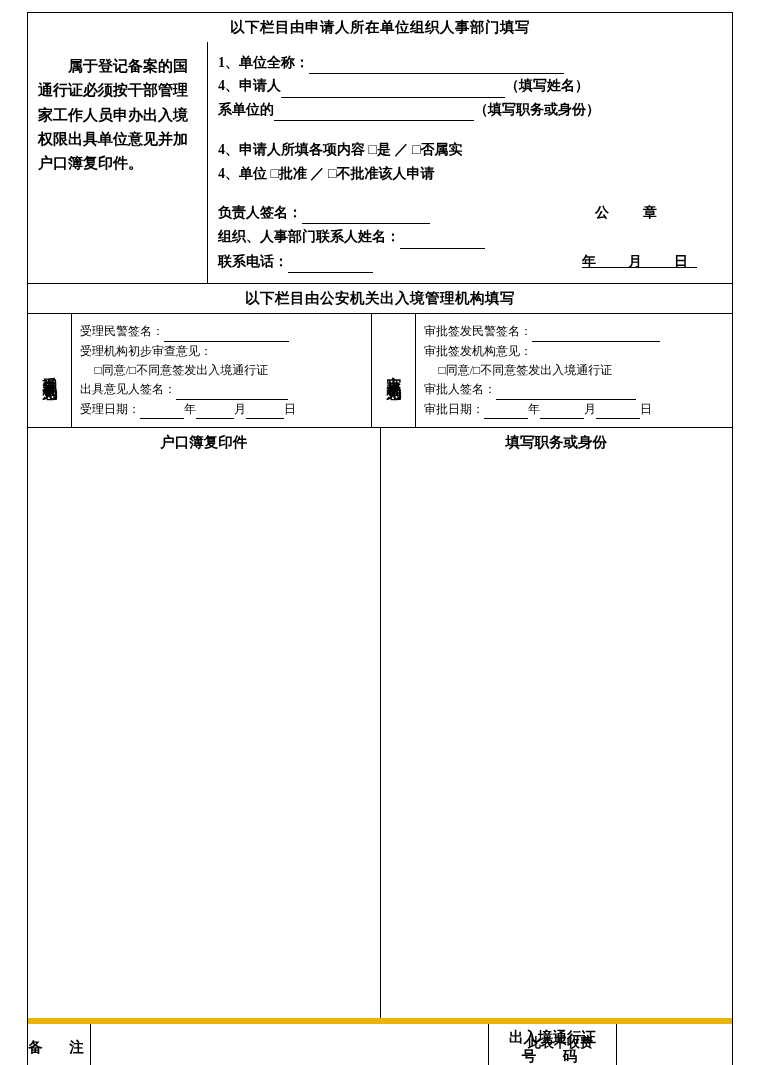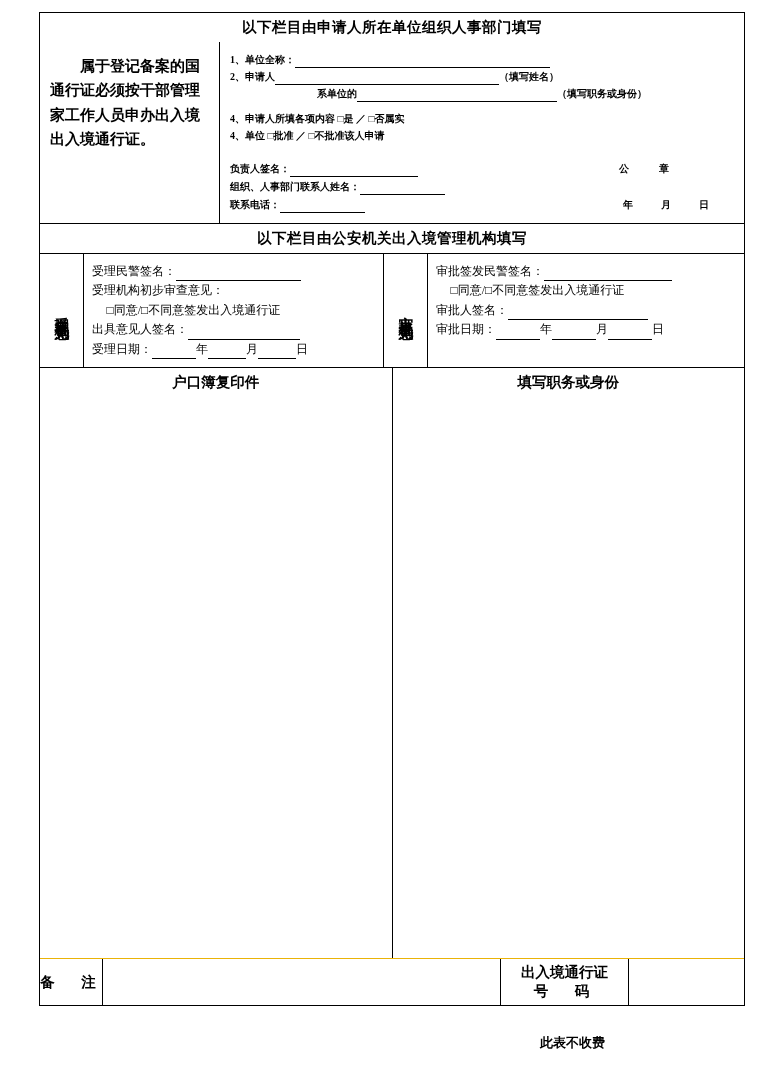--- a/index.html
+++ b/index.html
@@ -10,21 +10,21 @@
   body {
     width: 760px;
     height: 1065px;
     font-family: "Liberation Serif", "DejaVu Serif", serif;
     color: #000;
     position: relative;
     overflow: hidden;
   }
   .page {
     position: absolute;
-    left: 12px; top: 0;
+    left: 0; top: 0;
     width: 620px;
     height: 1065px;
   }
   .form {
     position: absolute;
     left: 27px;
     top: 12px;
     width: 706px;
     border: 1px solid #000;
     box-sizing: border-box;
@@ -50,46 +50,47 @@
     box-sizing: border-box;
     padding: 12px 10px 10px 10px;
     font-size: 15px;
     font-weight: bold;
     line-height: 1.62;
   }
   .sec1-left .indent { text-indent: 2em; }
   .sec1-right {
     flex: 1;
     padding: 10px 10px 8px 10px;
-    font-size: 10px;
+    font-size: 14px;
     font-weight: bold;
     line-height: 1.6;
     box-sizing: border-box;
   }
   .ln {
     display: inline-block;
     border-bottom: 1px solid #000;
     height: 1em;
     vertical-align: bottom;
   }
   .item { margin-bottom: 1px; white-space: nowrap; }
-  .sub { margin-bottom: 9px; white-space: nowrap; text-align: center; }
+  .sub { margin-bottom: 18px; white-space: nowrap; }
   .gap { height: 16px; }
   .sig-line { margin-bottom: 2px; white-space: nowrap; }
   .seal {
     float: right;
     margin-right: 55px;
     letter-spacing: 10px;
     font-weight: bold;
   }
   .ymd {
     float: right;
-    margin-right: 16px;
+    margin-right: 25px;
     font-weight: bold;
     letter-spacing: 9px;
+    text-decoration: underline;
   }
 
   
   .sec2 { display: flex; border-bottom: 1px solid #000; }
   .vlabel {
     width: 44px;
     border-right: 1px solid #000;
     box-sizing: border-box;
     font-size: 14.5px;
     font-weight: bold;
@@ -107,21 +108,21 @@
     font-size: 12px;
     font-weight: normal;
     line-height: 1.62;
     border-right: 1px solid #000;
   }
   .opin.right { border-right: none; width: auto; flex: 1; }
   .opin .l { white-space: nowrap; }
   .opin .ind { text-indent: 1.2em; }
 
   
-  .sec3 { display: flex; border-bottom: 1px solid #eab308; height: 590px; }
+  .sec3 { display: flex; border-bottom: 6px solid #eab308; height: 590px; }
   .copy {
     flex: 1;
     box-sizing: border-box;
     text-align: center;
     padding-top: 5px;
     font-size: 14.5px;
     font-weight: bold;
   }
   .copy.left { border-right: 1px solid #000; }
 
@@ -176,28 +177,29 @@
 
   <div class="form">
 
     <div class="band">以下栏目由申请人所在单位组织人事部门填写</div>
 
     <div class="sec1">
       <div class="sec1-left">
         <div class="indent">属于登记备案的国</div>
         <div>通行证必须按干部管理</div>
         <div>家工作人员申办出入境</div>
-        <div>出入境通行证。</div>
+        <div>权限出具单位意见并加</div>
+        <div>户口簿复印件。</div>
       </div>
       <div class="sec1-right">
         <div class="item">
           <span>1、单位全称：</span><span class="ln" style="width:255px"></span>
         </div>
         <div class="item">
-          <span>2、申请人</span><span class="ln" style="width:224px"></span><span>（填写姓名）</span>
+          <span>4、申请人</span><span class="ln" style="width:224px"></span><span>（填写姓名）</span>
         </div>
         <div class="sub">
           <span>系单位的</span><span class="ln" style="width:200px"></span><span>（填写职务或身份）</span>
         </div>
         <div class="item">4、申请人所填各项内容 □是 ／ □否属实</div>
         <div class="item">4、单位 □批准 ／ □不批准该人申请</div>
 
         <div class="gap"></div>
 
         <div class="sig-line">
@@ -233,20 +235,21 @@
           <span>受理日期：</span><span class="ln" style="width:44px"></span><span>年</span><span class="ln" style="width:38px"></span><span>月</span><span class="ln" style="width:38px"></span><span>日</span>
         </div>
       </div>
       <div class="vlabel">
         <span style="writing-mode:vertical-rl; text-orientation:upright; letter-spacing:2px;">审批机构意见</span>
       </div>
       <div class="opin right">
         <div class="l">
           <span>审批签发民警签名：</span><span class="ln" style="width:128px"></span>
         </div>
+        <div class="l">审批签发机构意见：</div>
         <div class="l ind">□同意/□不同意签发出入境通行证</div>
         <div class="l">
           <span>审批人签名：</span><span class="ln" style="width:140px"></span>
         </div>
         <div class="l">
           <span>审批日期：</span><span class="ln" style="width:44px"></span><span>年</span><span class="ln" style="width:44px"></span><span>月</span><span class="ln" style="width:44px"></span><span>日</span>
         </div>
       </div>
     </div>
 

